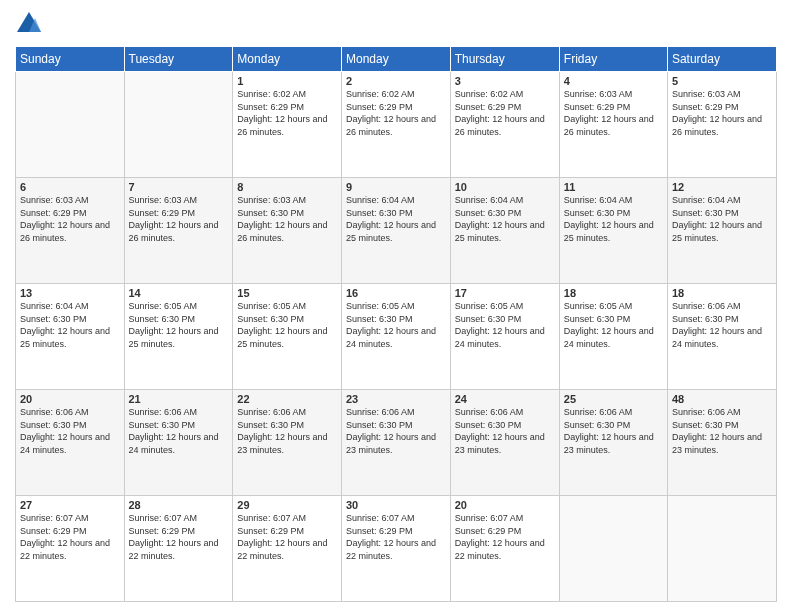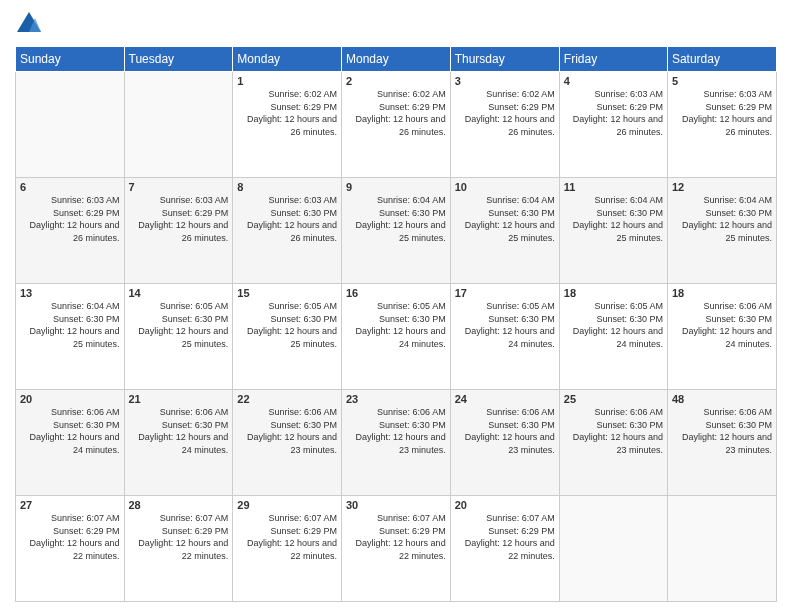--- a/index.html
+++ b/index.html
@@ -91,21 +91,20 @@
     .day-num {
       font-size: 11px;
       font-weight: bold;
       display: block;
       margin-bottom: 1px;
     }
     .day-info {
       font-size: 9px;
       line-height: 1.4;
       color: #333;
-      text-align: right;
     }
     .empty-cell {
       background: #f9f9f9 !important;
     }
   </style>
 </head>
 <body>
 
 <div class="page">
   <div class="header">

